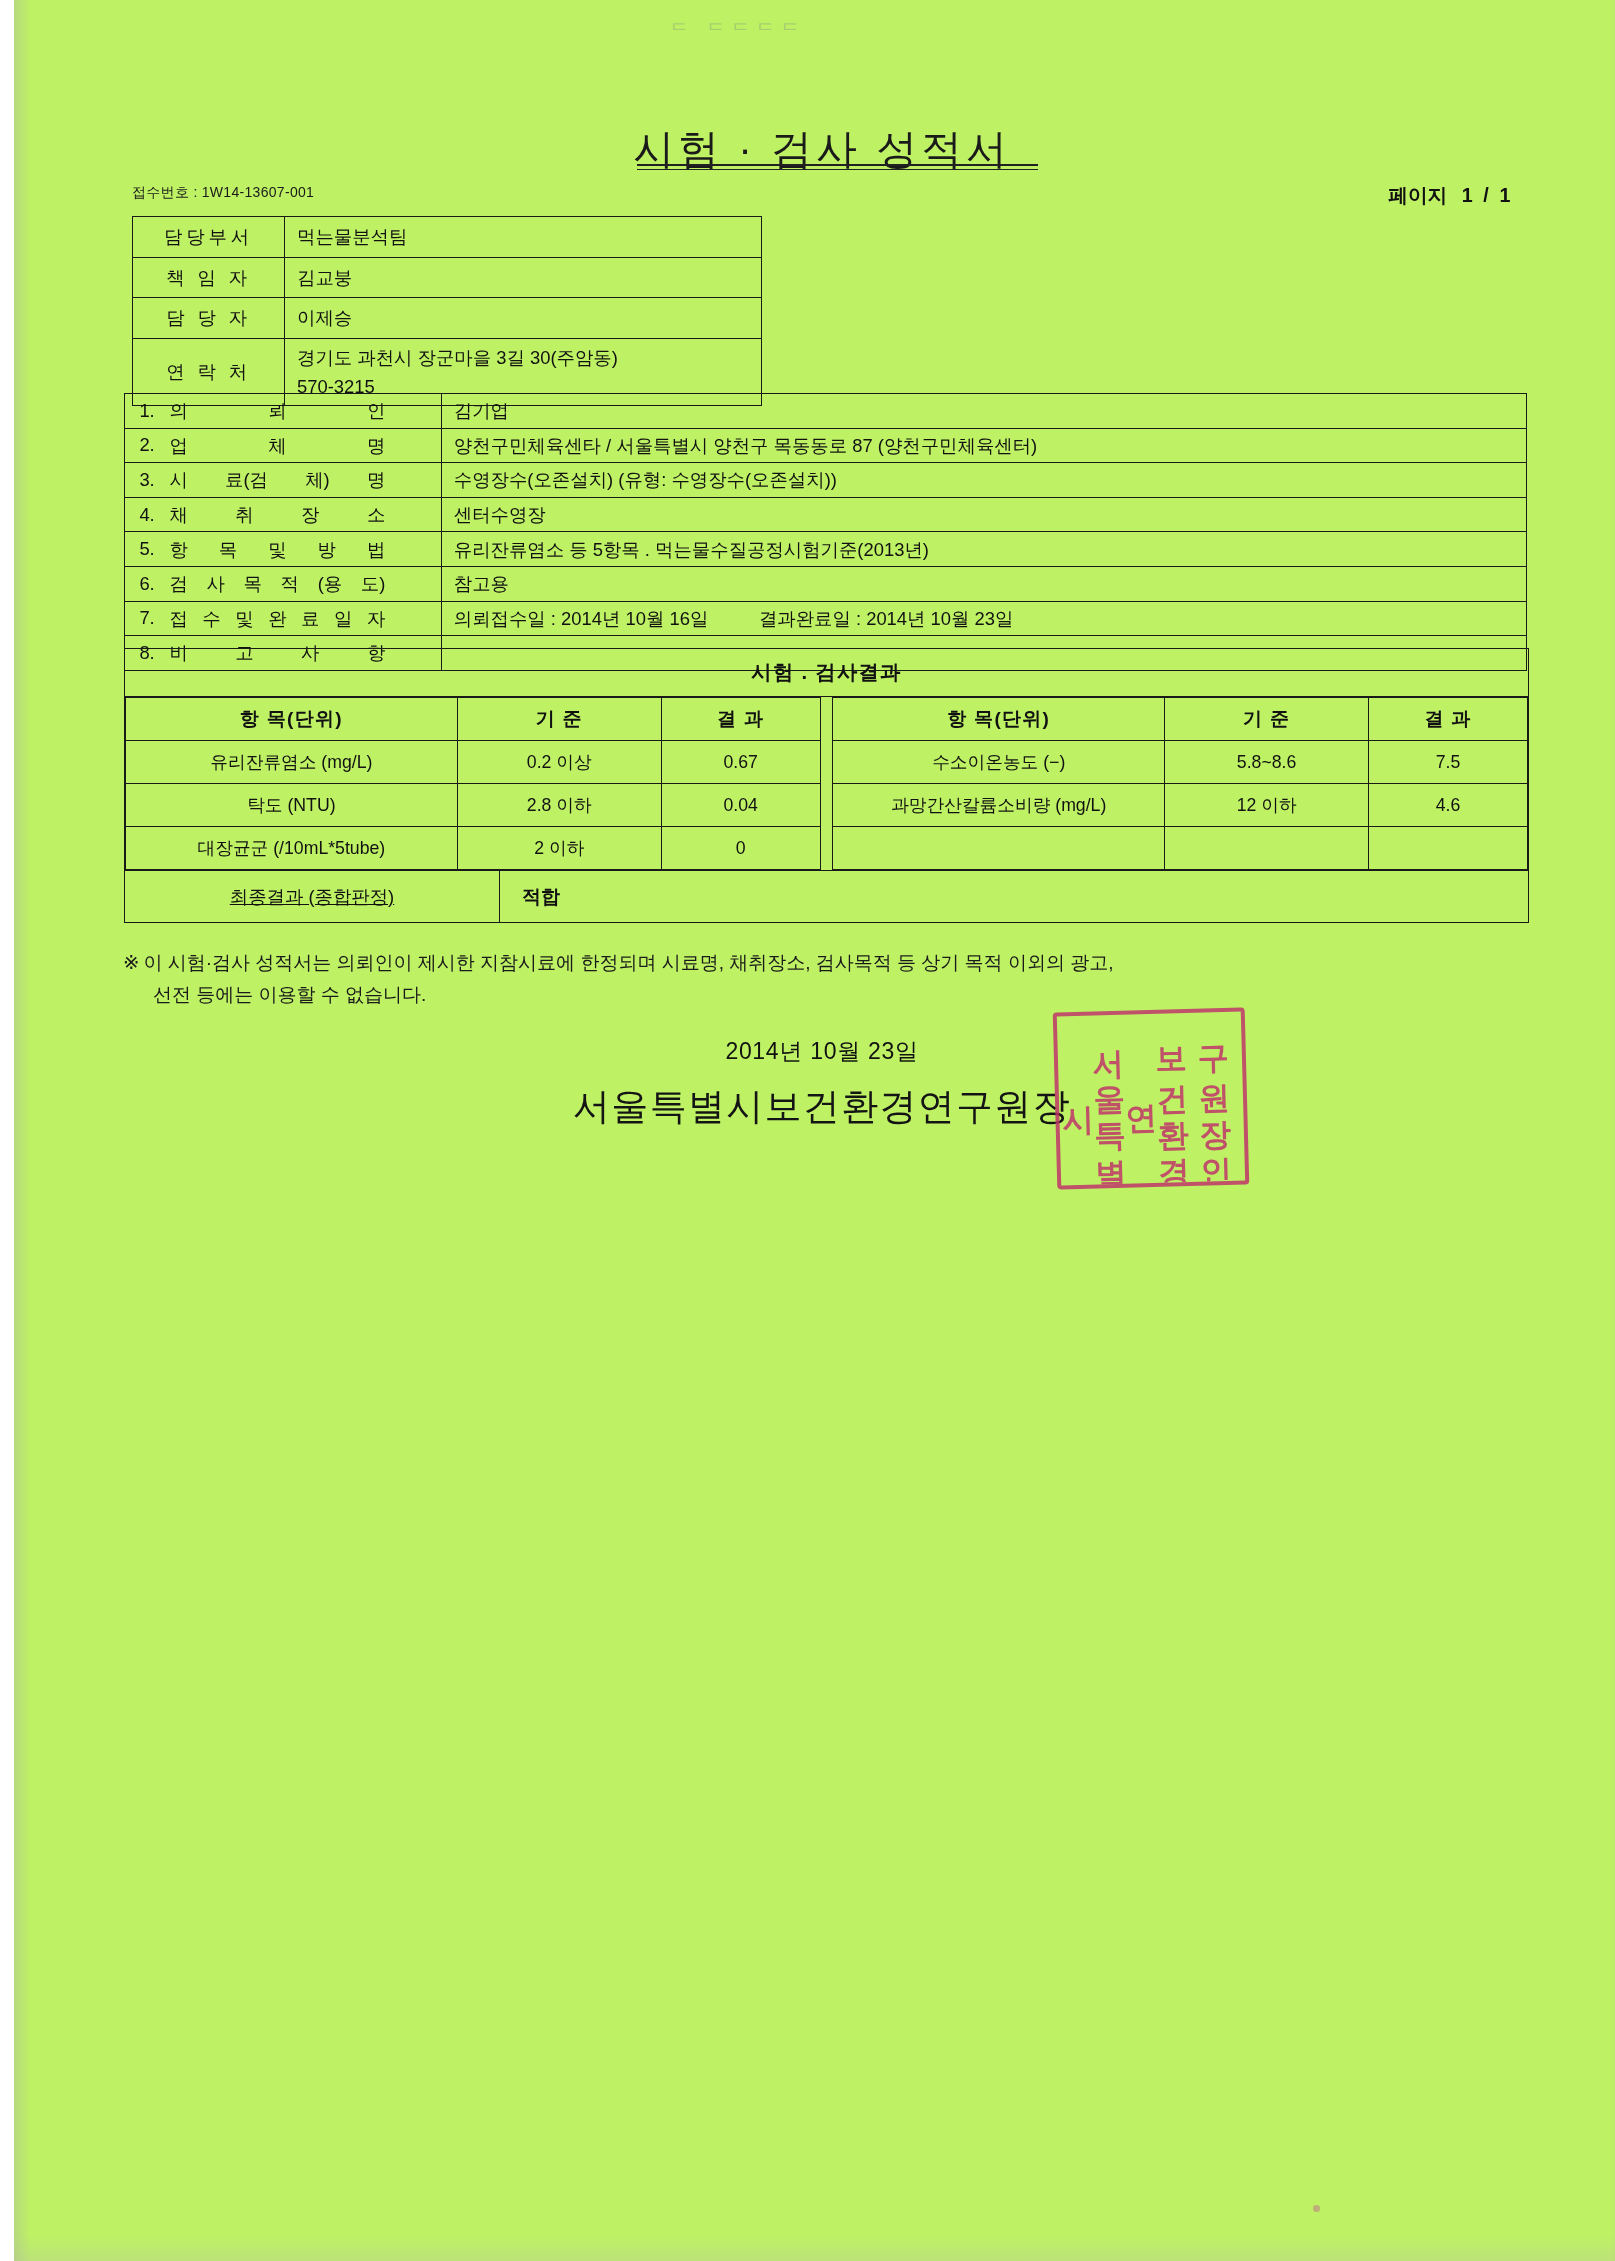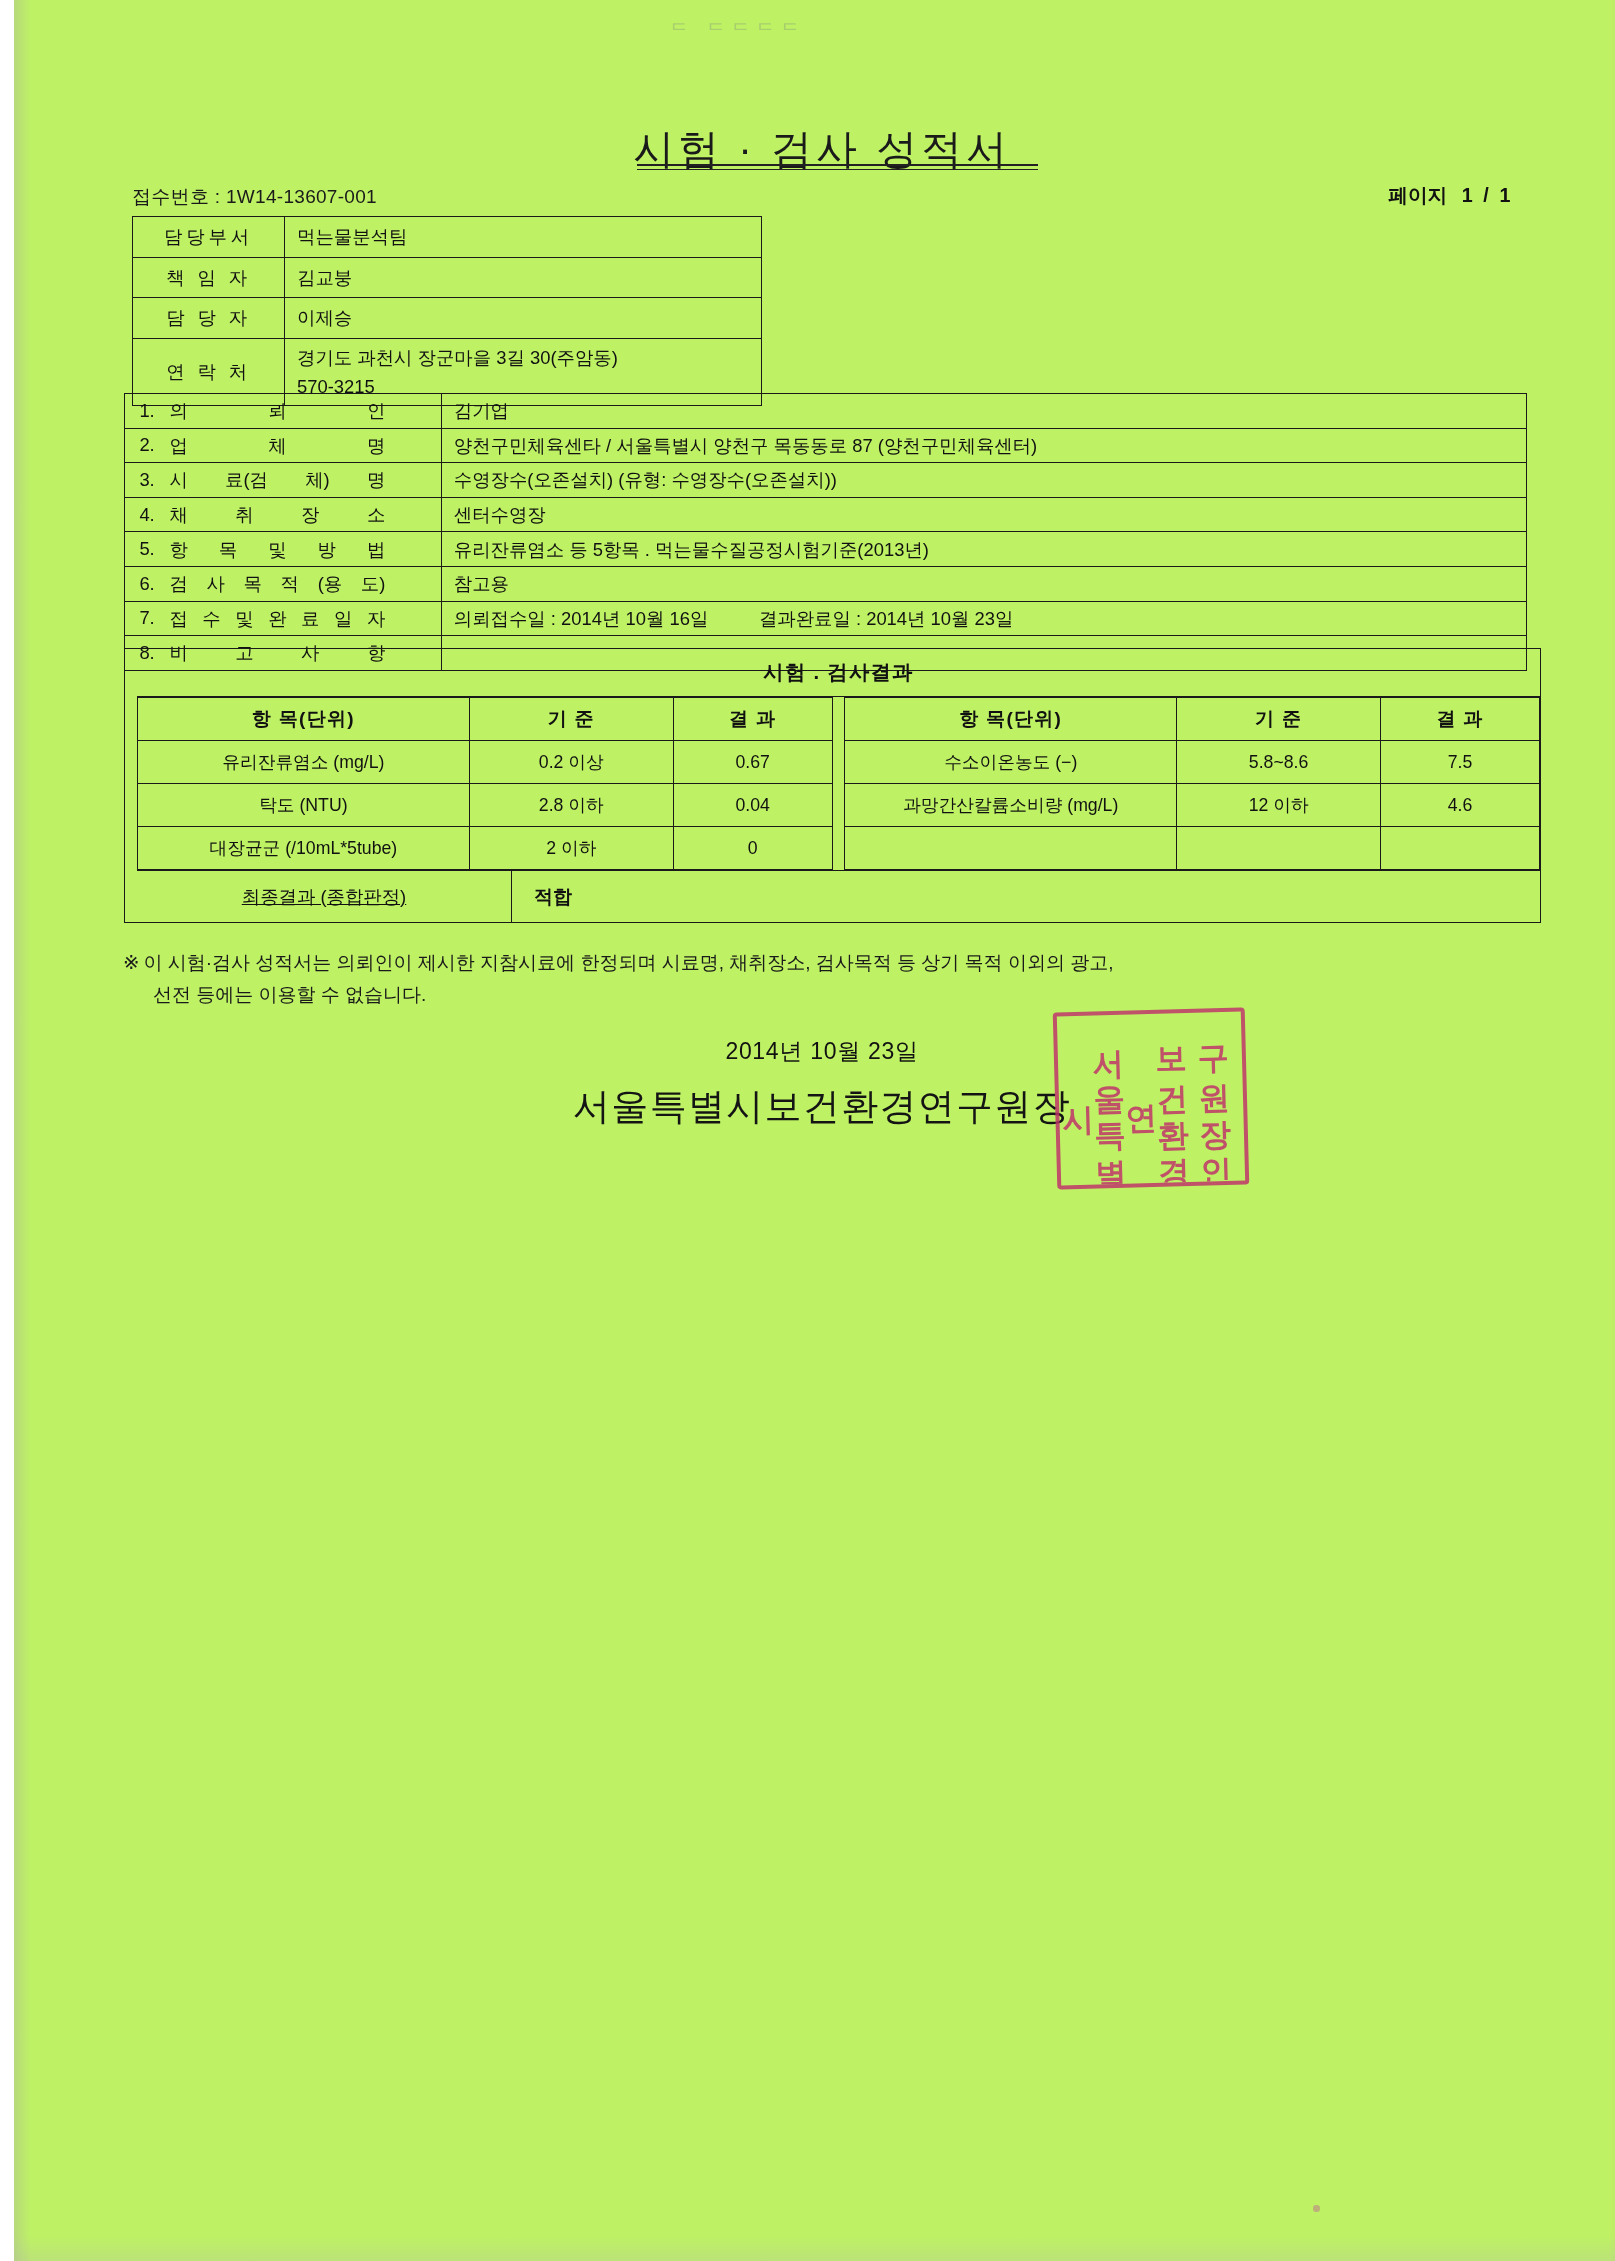--- a/index.html
+++ b/index.html
@@ -71,21 +71,21 @@
     border-top: 2px solid #222;
   }
   .title-rule.second {
     top: 169px;
     border-top: 1.3px solid #222;
   }
 
   .receipt-no {
     position: absolute;
     left: 118px; top: 184px;
-    font-size: 19px;
+    font-size: 14px;
     letter-spacing: 0.3px;
     color: #1a1a1a;
   }
   .page-no {
     position: absolute;
     right: 117px; top: 182px;
     font-size: 19.7px;
     font-weight: bold;
     color: #111;
   }
@@ -168,21 +168,20 @@
   }
   .v-inline .seg1 { margin-right: 6.6px; }
   .v-inline .seg2 { margin-left: 44px; }
 
   
   .results-wrap {
     position: absolute;
     left: 110px; top: 648px;
     width: 1403px;
     border: 1.3px solid #1a1a1a;
-    padding-left: 12px;
   }
   .results-title {
     height: 47px;
     line-height: 47px;
     text-align: center;
     font-size: 20.3px;
     font-weight: bold;
     letter-spacing: 1.3px;
     border-bottom: 1.3px solid #1a1a1a;
   }

